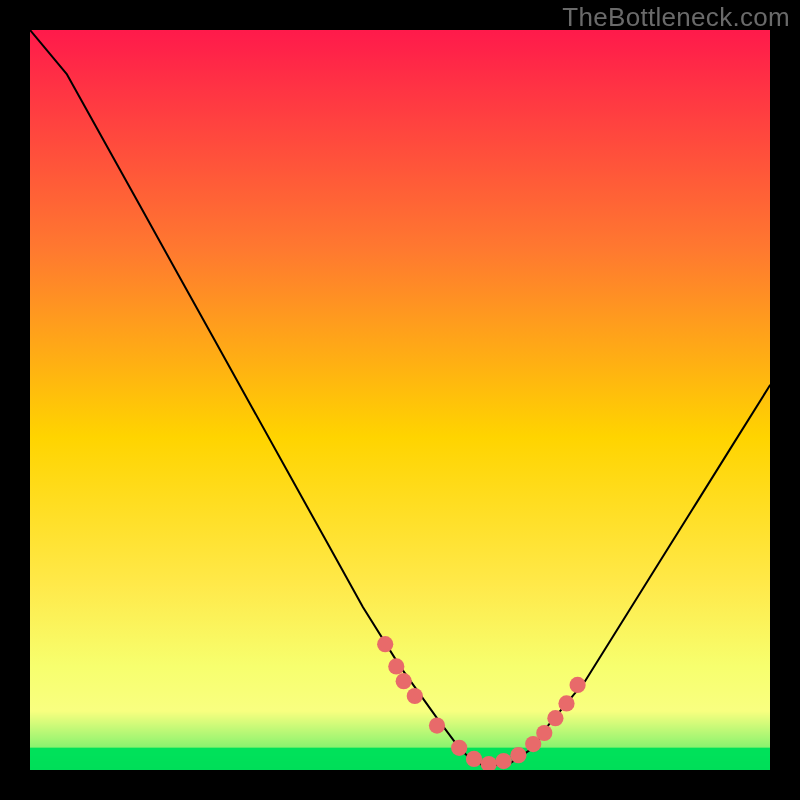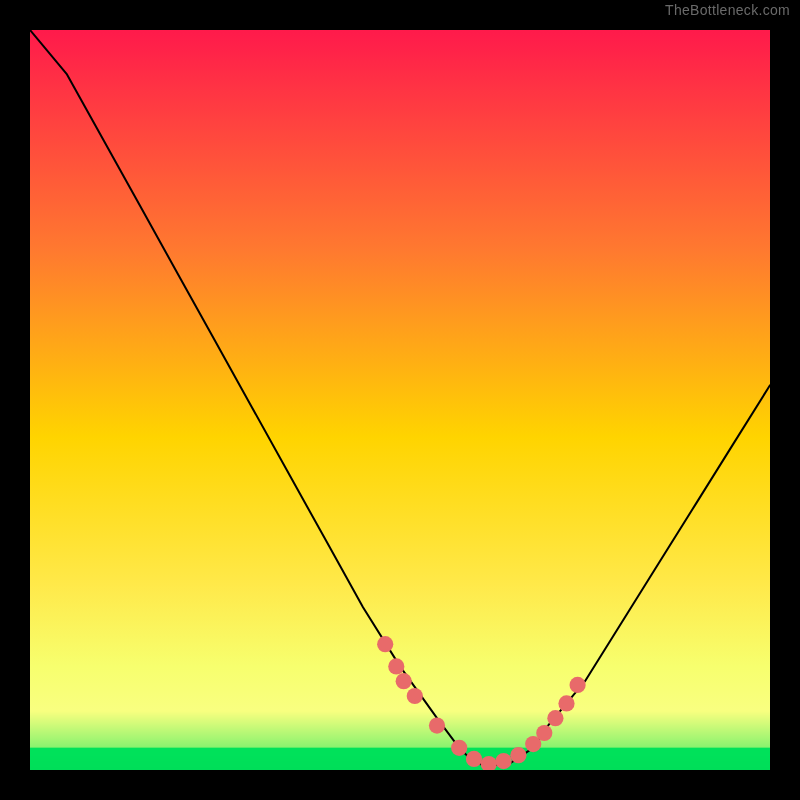--- a/index.html
+++ b/index.html
@@ -15,21 +15,21 @@
     position: relative;
     width: 800px;
     height: 800px;
     background: #000;
   }
   .watermark {
     position: absolute;
     top: 2px;
     right: 10px;
     color: #6a6a6a;
-    font-size: 14px;
+    font-size: 26px;
     font-weight: 500;
     letter-spacing: 0.3px;
     z-index: 10;
   }
   .plot-area {
     position: absolute;
     left: 30px;
     top: 30px;
     width: 740px;
     height: 740px;

